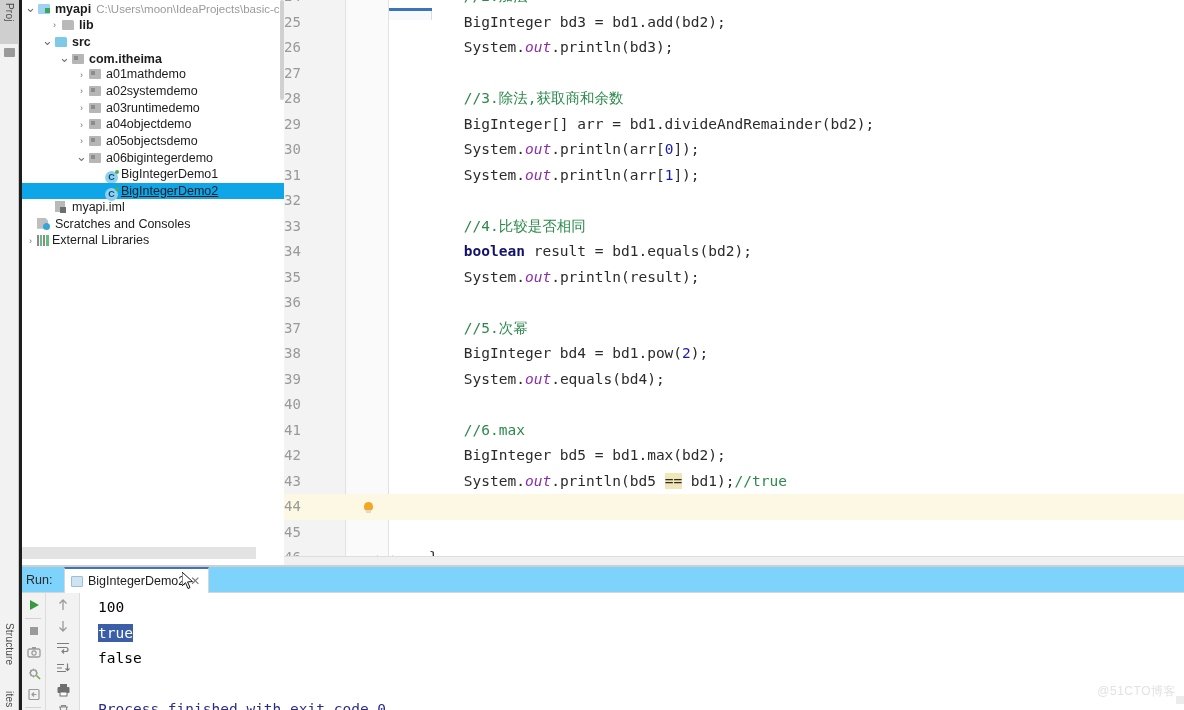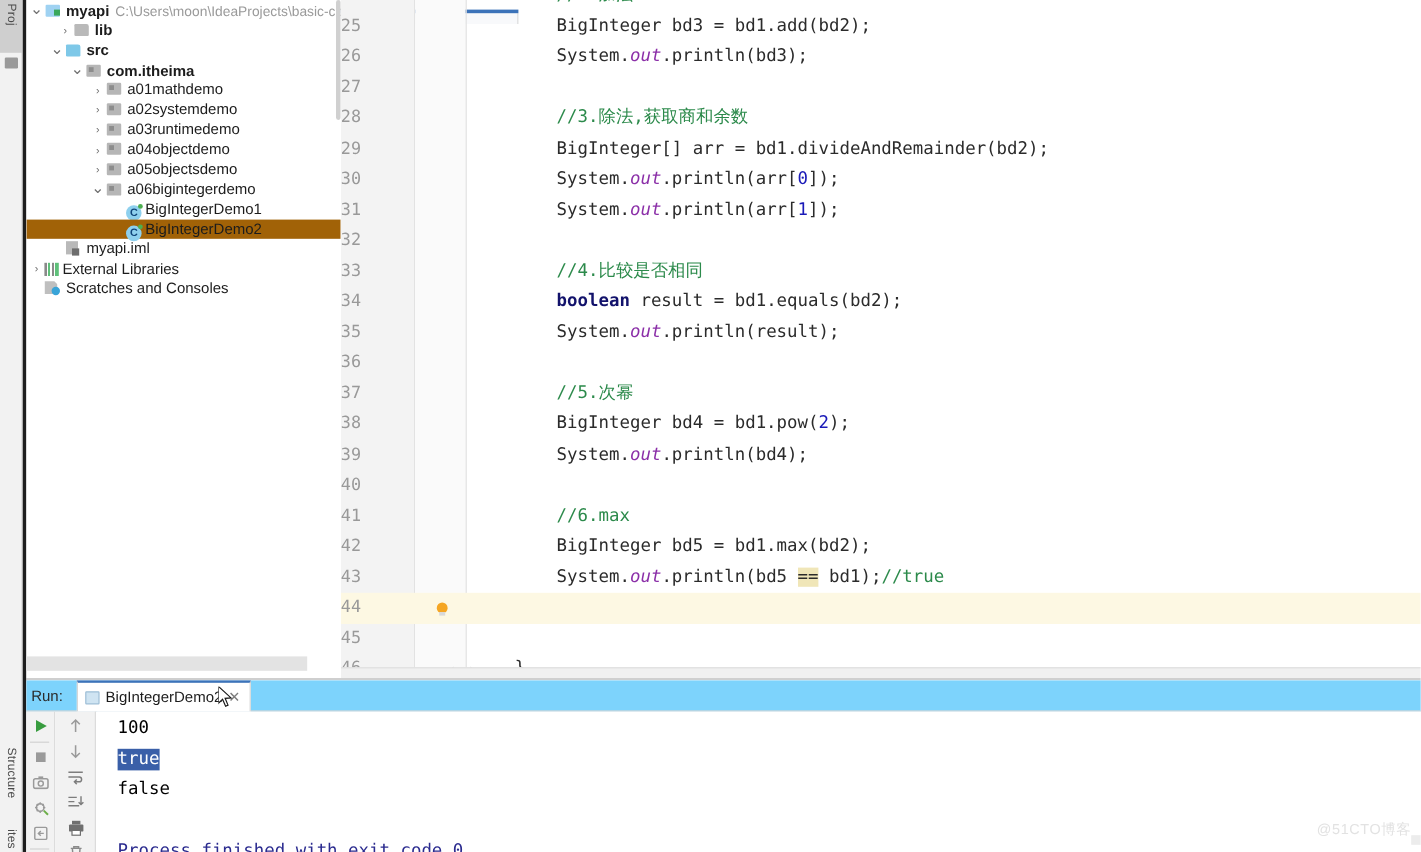--- a/index.html
+++ b/index.html
@@ -42,21 +42,21 @@
   
   .project-panel {
     position: absolute; left: 22px; top: 0; width: 262px; height: 565px;
     background: #ffffff; overflow: hidden;
   }
   .tree-row {
     position: relative; height: 16.6px; line-height: 16.6px;
     white-space: nowrap; font-size: 12.5px; color: #1c1c1c;
     padding-left: 2px; cursor: default;
   }
-  .tree-row.selected { background: #a16207; }
+  .tree-row.selected { background: #0ea5e9; text-decoration: underline; }
   .arrow {
     display: inline-block; width: 13px; text-align: center;
     color: #6f6f6f; font-size: 9px; vertical-align: middle;
   }
   .arrow.sp { visibility: hidden; }
   .fico {
     display: inline-block; width: 15px; height: 12px;
     vertical-align: -2px; margin-right: 3px; position: relative;
   }
   .fico.folder::before {
@@ -284,22 +284,22 @@
         <div class="tree-row" style="padding-left: 36px;"><span class="arrow" style="font-size: 13px; vertical-align: 1px;">⌄</span><span class="fico pkg"></span><span class="root-name">com.itheima</span></div>
         <div class="tree-row" style="padding-left: 53px;"><span class="arrow">›</span><span class="fico pkg"></span><span class="">a01mathdemo</span></div>
         <div class="tree-row" style="padding-left: 53px;"><span class="arrow">›</span><span class="fico pkg"></span><span class="">a02systemdemo</span></div>
         <div class="tree-row" style="padding-left: 53px;"><span class="arrow">›</span><span class="fico pkg"></span><span class="">a03runtimedemo</span></div>
         <div class="tree-row" style="padding-left: 53px;"><span class="arrow">›</span><span class="fico pkg"></span><span class="">a04objectdemo</span></div>
         <div class="tree-row" style="padding-left: 53px;"><span class="arrow">›</span><span class="fico pkg"></span><span class="">a05objectsdemo</span></div>
         <div class="tree-row" style="padding-left: 53px;"><span class="arrow" style="font-size: 13px; vertical-align: 1px;">⌄</span><span class="fico pkg"></span><span class="">a06bigintegerdemo</span></div>
         <div class="tree-row" style="padding-left: 70px;"><span class="arrow sp">›</span><span class="fico cls">C</span><span class="">BigIntegerDemo1</span></div>
         <div class="tree-row selected" style="padding-left: 70px;"><span class="arrow sp">›</span><span class="fico cls">C</span><span class="">BigIntegerDemo2</span></div>
         <div class="tree-row" style="padding-left: 19px;"><span class="arrow sp">›</span><span class="fico iml"></span><span class="">myapi.iml</span></div>
+        <div class="tree-row" style="padding-left: 2px;"><span class="arrow sp">›</span><span class="fico scratch"></span><span class="">Scratches and Consoles</span></div>
         <div class="tree-row" style="padding-left: 2px;"><span class="arrow">›</span><span class="fico lib"></span><span class="">External Libraries</span></div>
-        <div class="tree-row" style="padding-left: 2px;"><span class="arrow sp">›</span><span class="fico scratch"></span><span class="">Scratches and Consoles</span></div>
       </div>
     <div class="proj-vscroll"></div>
   </div>
   <div class="proj-bottom-edge"></div>
 
   <div class="editor">
     <div class="tab-ghost"></div>
     <div class="tab-underline"></div>
     <div class="code-area">
       <div class="ln-gutter-bg"></div>
@@ -314,21 +314,21 @@
           <div class="row" style="top: 111.5px;"><span class="num">29</span><span class="code"><span>        BigInteger[] arr = bd1.divideAndRemainder(bd2);</span></span></div>
           <div class="row" style="top: 137px;"><span class="num">30</span><span class="code"><span>        System.</span><span class="fld">out</span><span>.println(arr[</span><span class="num-lit">0</span><span>]);</span></span></div>
           <div class="row" style="top: 162.5px;"><span class="num">31</span><span class="code"><span>        System.</span><span class="fld">out</span><span>.println(arr[</span><span class="num-lit">1</span><span>]);</span></span></div>
           <div class="row" style="top: 188px;"><span class="num">32</span><span class="code"><span></span></span></div>
           <div class="row" style="top: 213.5px;"><span class="num">33</span><span class="code"><span>        </span><span class="cm">//4.比较是否相同</span></span></div>
           <div class="row" style="top: 239px;"><span class="num">34</span><span class="code"><span>        </span><span class="kw">boolean</span><span> result = bd1.equals(bd2);</span></span></div>
           <div class="row" style="top: 264.5px;"><span class="num">35</span><span class="code"><span>        System.</span><span class="fld">out</span><span>.println(result);</span></span></div>
           <div class="row" style="top: 290px;"><span class="num">36</span><span class="code"><span></span></span></div>
           <div class="row" style="top: 315.5px;"><span class="num">37</span><span class="code"><span>        </span><span class="cm">//5.次幂</span></span></div>
           <div class="row" style="top: 341px;"><span class="num">38</span><span class="code"><span>        BigInteger bd4 = bd1.pow(</span><span class="num-lit">2</span><span>);</span></span></div>
-          <div class="row" style="top: 366.5px;"><span class="num">39</span><span class="code"><span>        System.</span><span class="fld">out</span><span>.println(bd4);</span></span></div>
+          <div class="row" style="top: 366.5px;"><span class="num">39</span><span class="code"><span>        System.</span><span class="fld">out</span><span>.equals(bd4);</span></span></div>
           <div class="row" style="top: 392px;"><span class="num">40</span><span class="code"><span></span></span></div>
           <div class="row" style="top: 417.5px; text-decoration: underline;"><span class="num">41</span><span class="code"><span>        </span><span class="cm">//6.max</span></span></div>
           <div class="row" style="top: 443px;"><span class="num">42</span><span class="code"><span>        BigInteger bd5 = bd1.max(bd2);</span></span></div>
           <div class="row" style="top: 468.5px;"><span class="num">43</span><span class="code"><span>        System.</span><span class="fld">out</span><span>.println(bd5 </span><span class="eqhl">==</span><span> bd1);</span><span class="cm">//true</span></span></div>
           <div class="row hl" style="top: 494px;"><span class="num">44</span></div>
           <div class="bulb" style="top: 499px;"></div>
           <div class="row" style="top: 519.5px;"><span class="num">45</span><span class="code"><span></span></span></div>
           <div class="row" style="top: 545px;"><span class="num">46</span><span class="code"><span>    }</span></span></div>
           <div class="fold-mark" style="top: 550px;"></div>
         </div>

